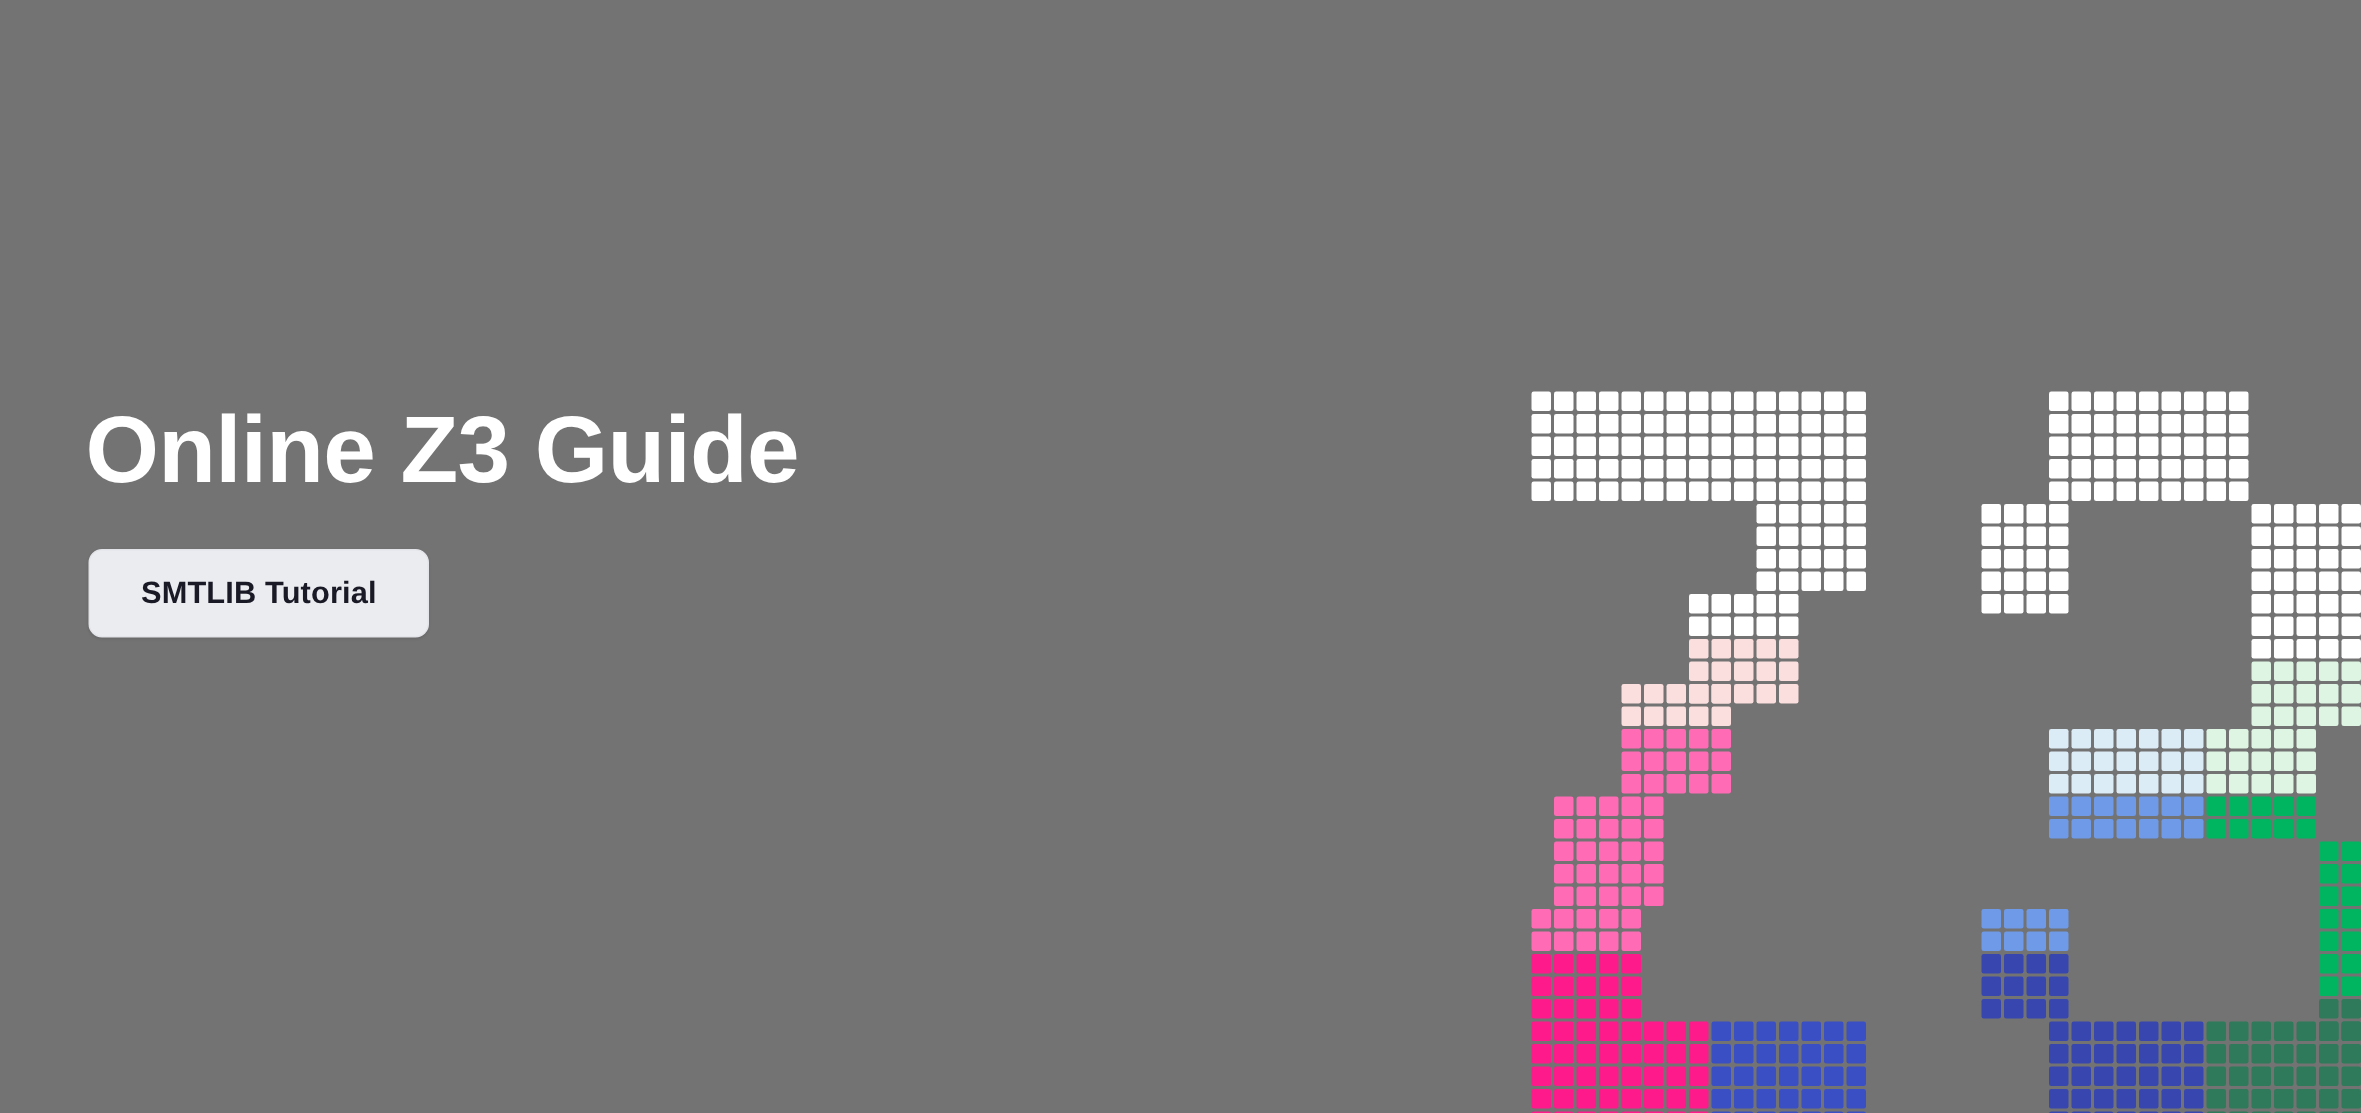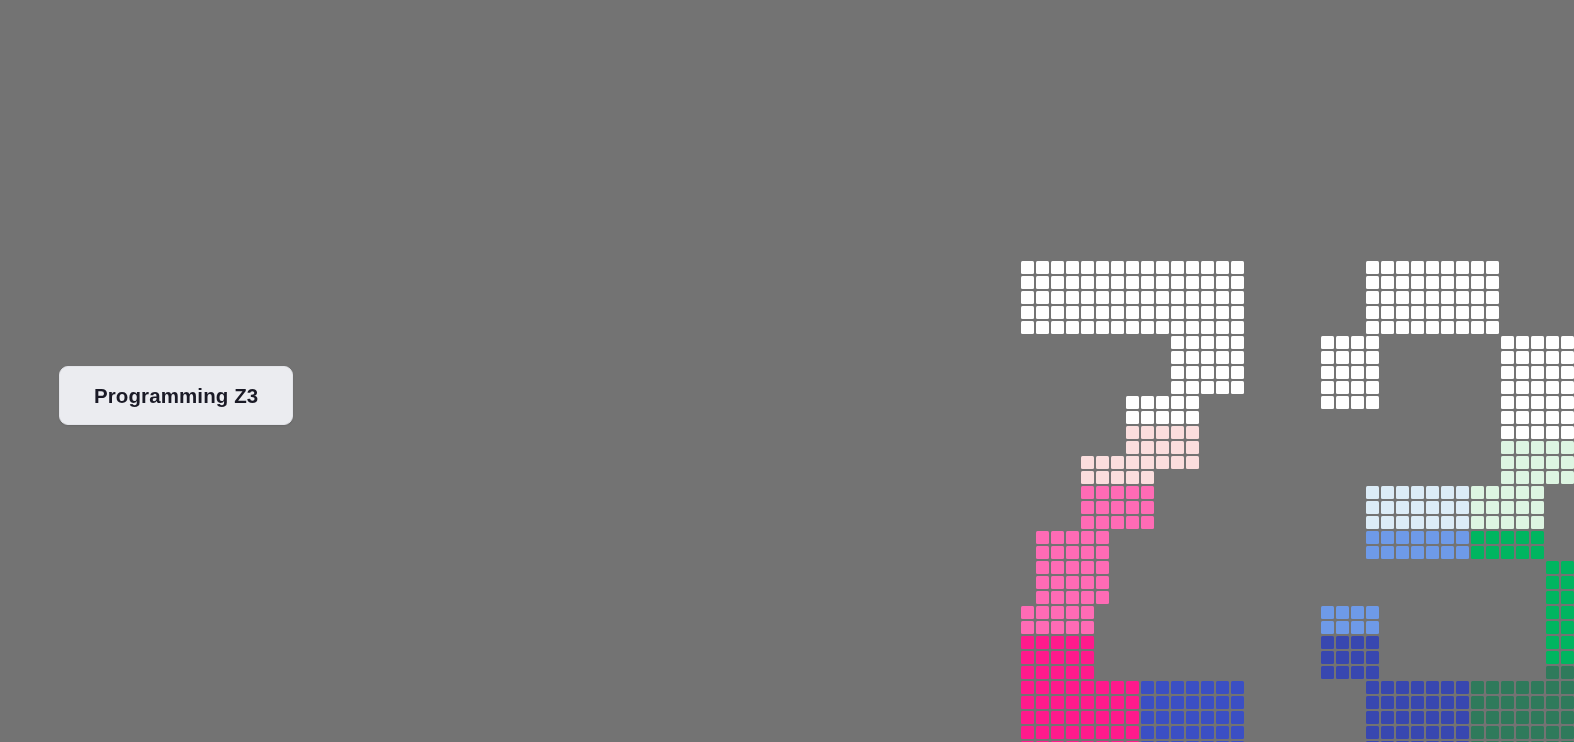--- a/index.html
+++ b/index.html
@@ -86,23 +86,24 @@
     width: 13px;
     height: 13px;
     border-radius: 1.5px;
   }
 </style>
 </head>
 <body>
 
 <div id="hero">
 
+  <h1 id="page-title">Online Z3 Guide</h1>
 
   <div id="nav-buttons">
-    <button class="nav-button">Programming Z3</button>
+    <button class="nav-button">SMTLIB Tutorial</button>
   </div>
 
 </div>
 
 <div id="pixel-logo">
     <div class="glyph" style="left: 0px;">
       <div class="pixel-cell" style="left: 0px; top: 0px; width: 13px; height: 13px; background: rgb(255, 255, 255);"></div>
       <div class="pixel-cell" style="left: 15px; top: 0px; width: 13px; height: 13px; background: rgb(255, 255, 255);"></div>
       <div class="pixel-cell" style="left: 30px; top: 0px; width: 13px; height: 13px; background: rgb(255, 255, 255);"></div>
       <div class="pixel-cell" style="left: 45px; top: 0px; width: 13px; height: 13px; background: rgb(255, 255, 255);"></div>

